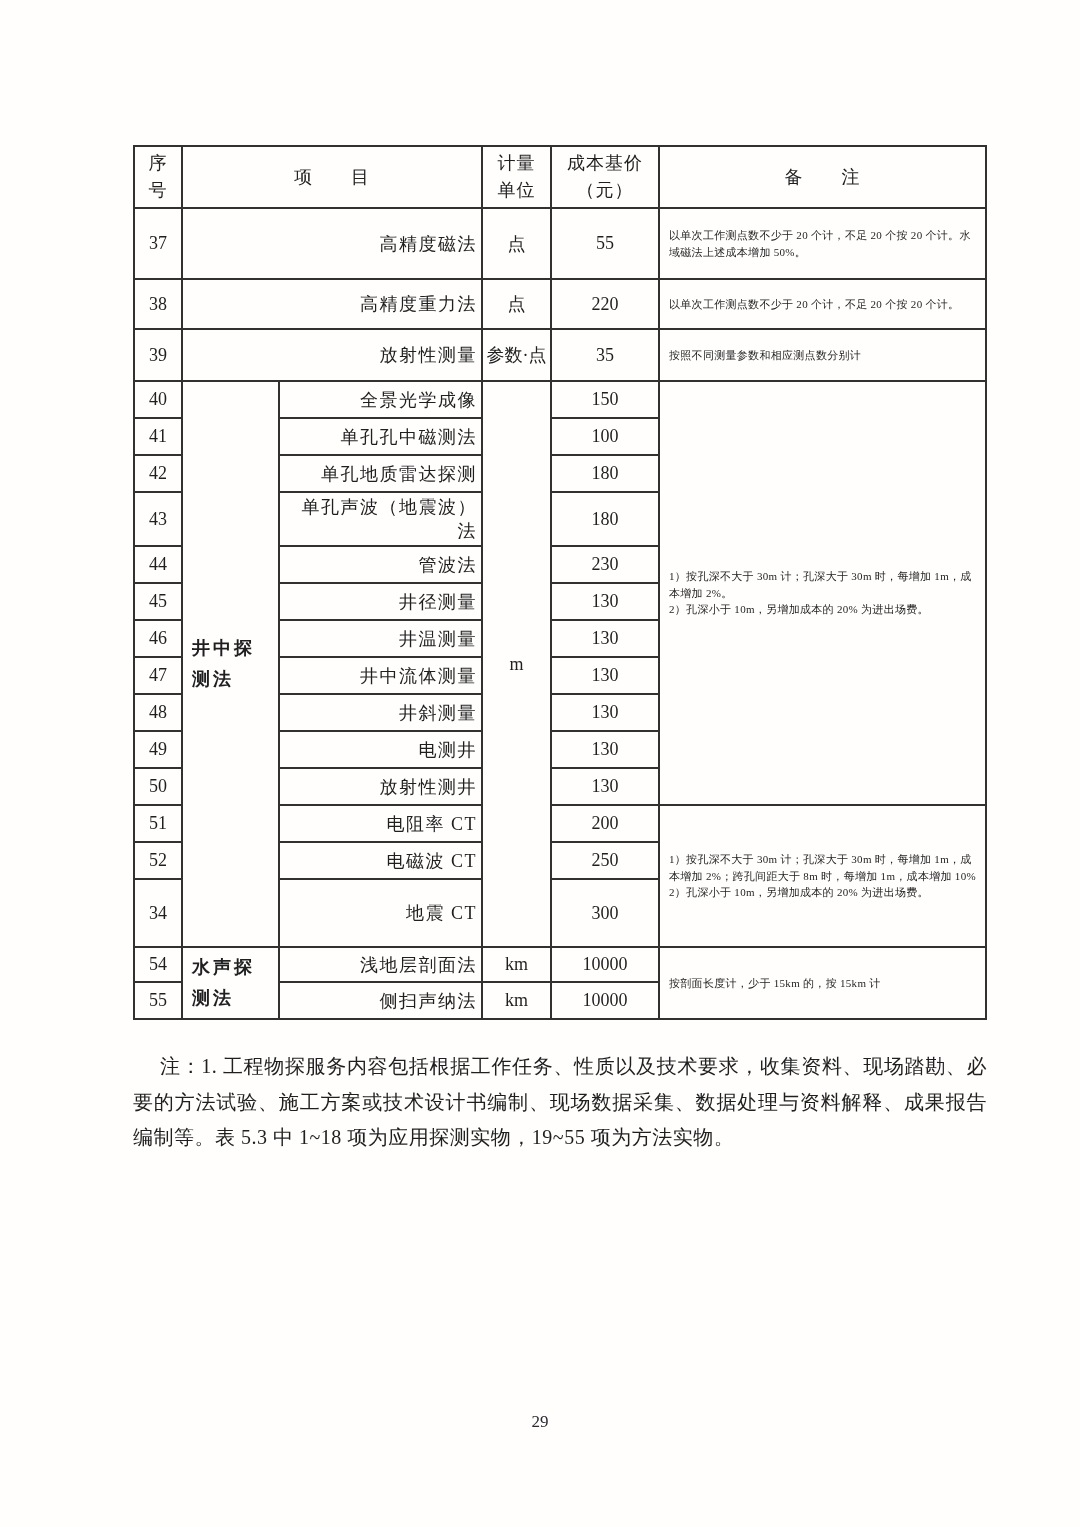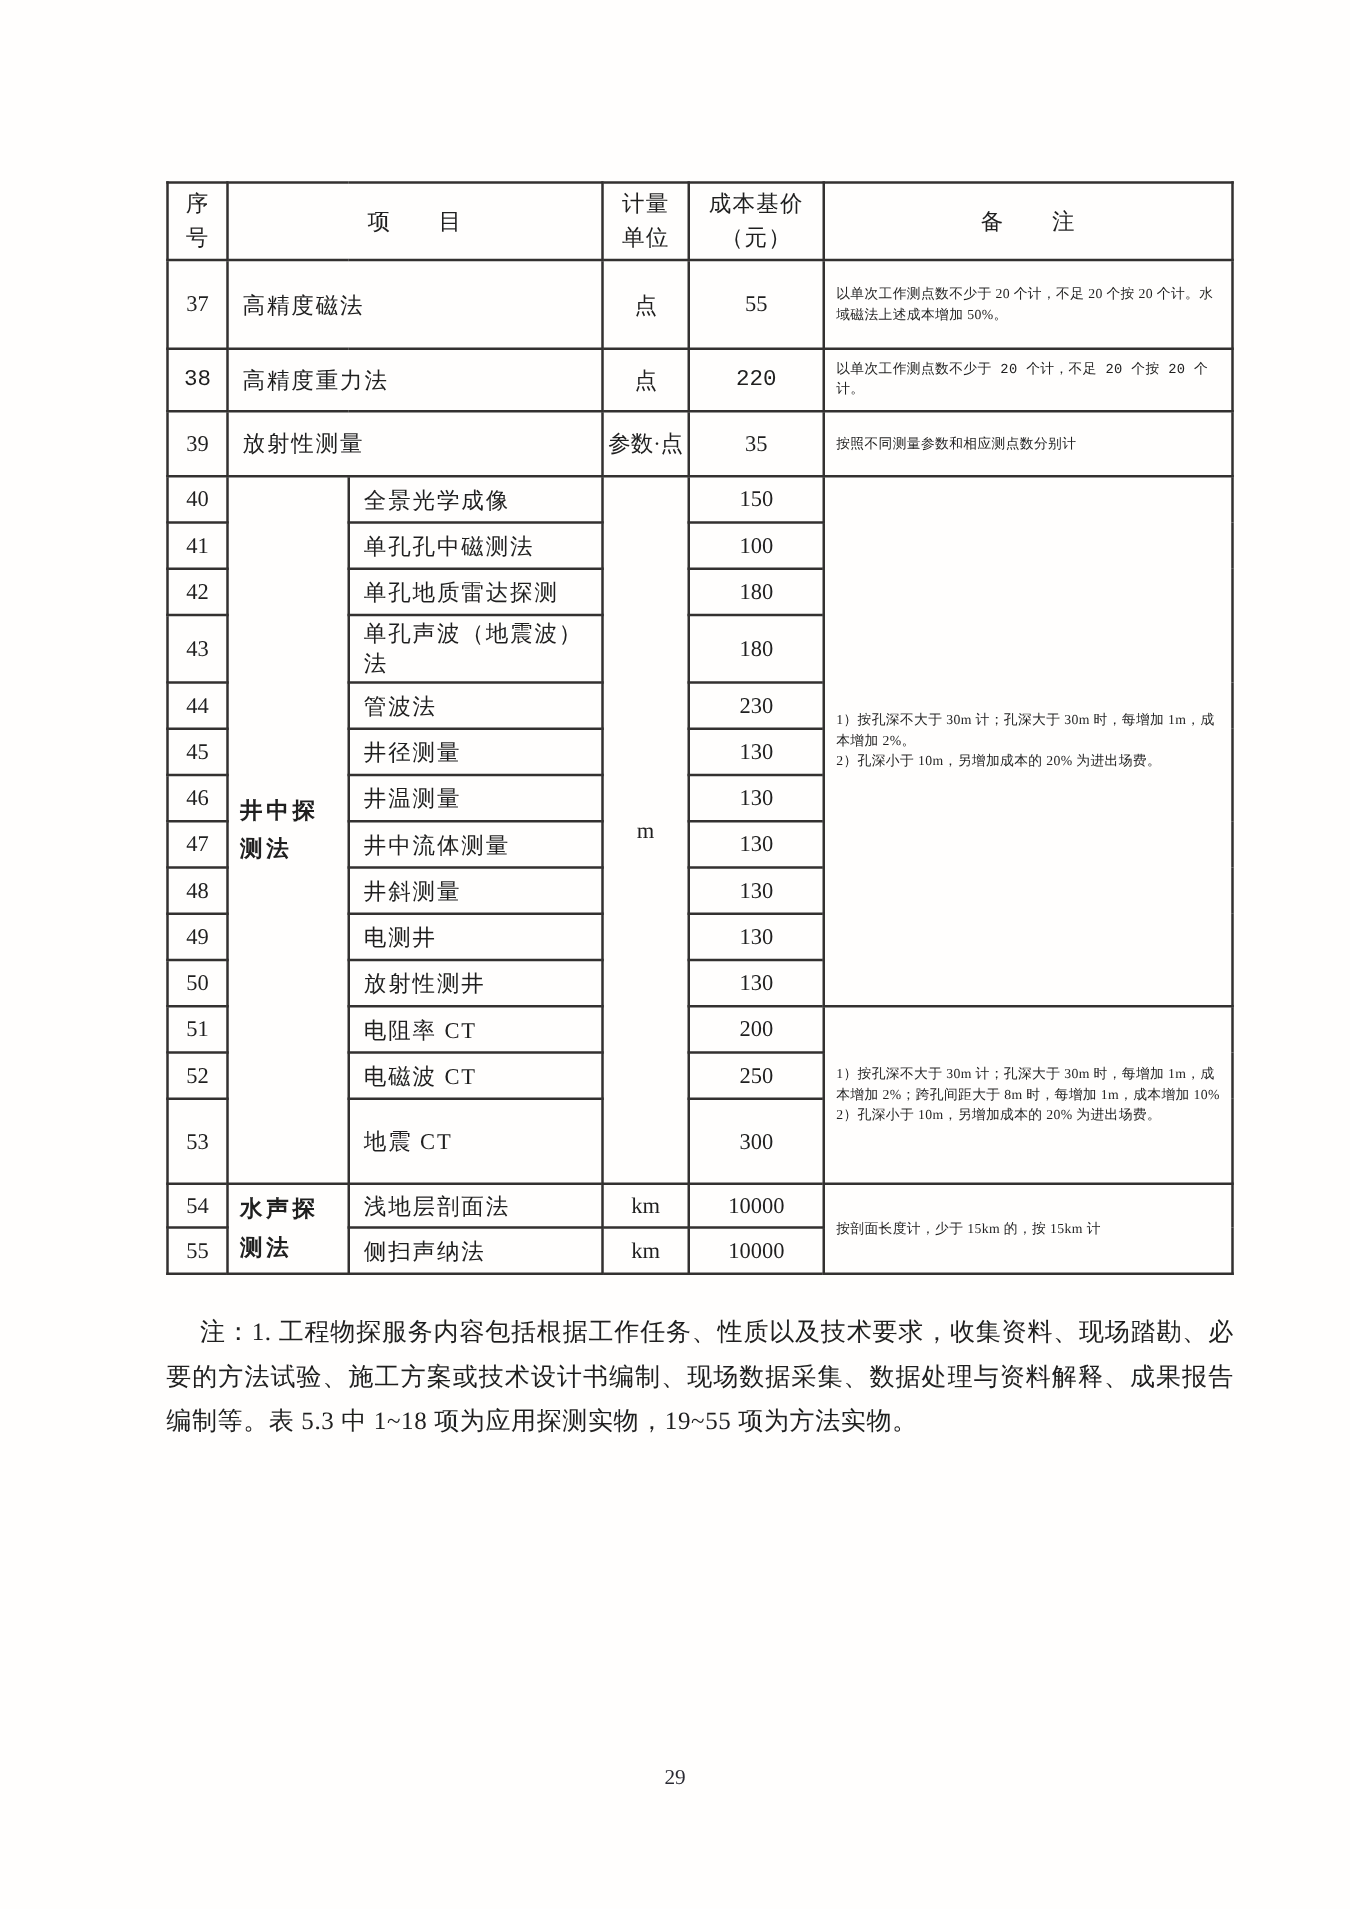--- a/index.html
+++ b/index.html
@@ -19,30 +19,30 @@
     border:2px solid #333130;
     font-weight:normal;
     vertical-align:middle;
     font-size:18px;
     overflow:hidden;
   }
   .cost-table th {
     white-space:pre-line; text-align:center; line-height:1.5; letter-spacing:1px;
   }
   td.c   { text-align:center; }
-  td.item{ text-align:left; padding:2px 4px 2px 11px; letter-spacing:1.5px;margin-left:12px; }
+  td.item{ text-align:right; padding:2px 4px 2px 11px; letter-spacing:1.5px;margin-left:12px; }
   td.grp { text-align:left; padding:2px 3px 2px 9px; letter-spacing:3px; line-height:1.7;font-weight:bold; }
   td.note{
     text-align:left; padding:5px 8px 5px 9px;
     font-size:11px; line-height:1.5; white-space:pre-line; letter-spacing:0.3px;
   }
 
   tr.rh-hdr{ height:62px; }
   tr.rh-37 { height:71px; }
-  tr.rh-38 { height:50px;font-family:Liberation Mono, monospace; }
+  tr.rh-38 { height:50px; }
   tr.rh-39 { height:52px;padding-left:22px; }
   tr.rh    { height:37px; }
   tr.rh-53 { height:68px; }
   tr.rh-54 { height:35px; }
 
   .footnotes {
     position:absolute; left:133px; top:1049px; width:854px;
     font-size:20px; line-height:1.78; letter-spacing:0.5px;
   }
   .footnotes p { text-align:justify; }
@@ -170,21 +170,21 @@
       <td class="c">200</td>
       <td rowspan="3" class="note">1）按孔深不大于 30m 计；孔深大于 30m 时，每增加 1m，成本增加 2%；跨孔间距大于 8m 时，每增加 1m，成本增加 10%
 2）孔深小于 10m，另增加成本的 20% 为进出场费。</td>
     </tr>
     <tr class="rh">
       <td class="c">52</td>
       <td class="item">电磁波 CT</td>
       <td class="c">250</td>
     </tr>
     <tr class="rh-53">
-      <td class="c">53</td>
+      <td class="c">34</td>
       <td class="item">地震 CT</td>
       <td class="c">300</td>
     </tr>
 
     <tr class="rh-54">
       <td class="c">54</td>
       <td rowspan="2" class="grp">水声探测法</td>
       <td class="item">浅地层剖面法</td>
       <td class="c">km</td>
       <td class="c">10000</td>

